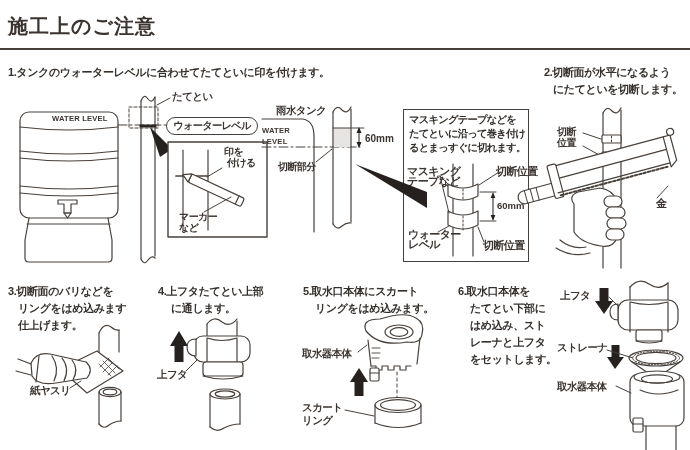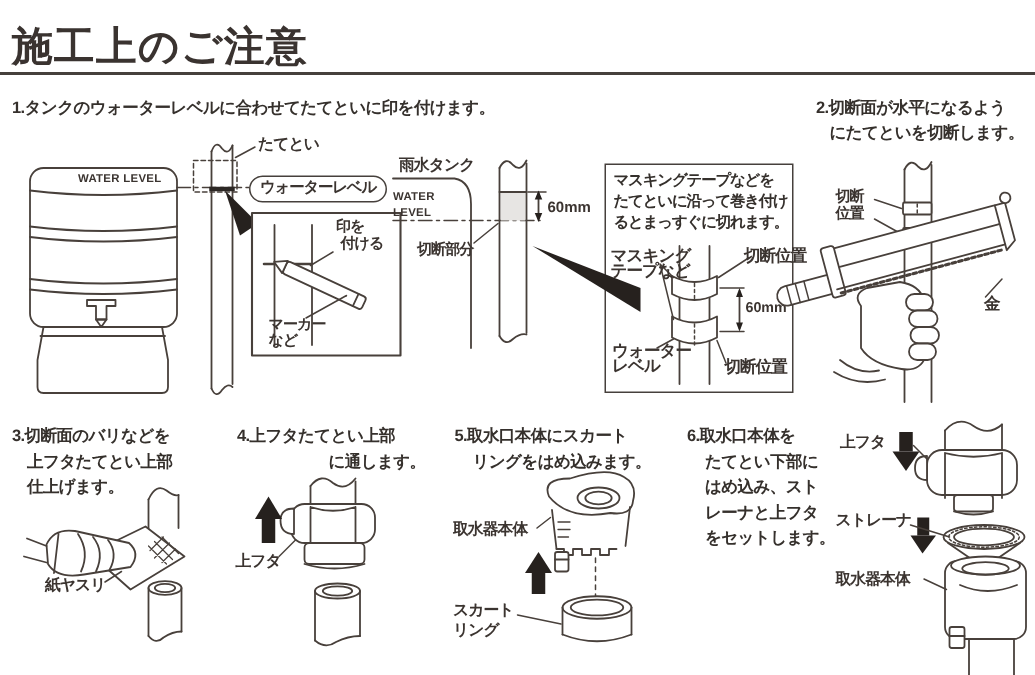--- a/index.html
+++ b/index.html
@@ -1,19 +1,19 @@
 <!DOCTYPE html>
 <html><head>
 <meta charset="utf-8">
 <style>
   html,body{margin:0;padding:0;background:#fff;}
   .stage{position:relative;width:690px;height:450px;background:#ffffff;overflow:hidden;
          font-family:"Liberation Sans","DejaVu Sans",sans-serif;color:#35302c;}
   .t{position:absolute;white-space:nowrap;}
-  .title{font-size:27px;font-weight:700;letter-spacing:1px;color:#3a3330;}
+  .title{font-size:20px;font-weight:700;letter-spacing:1px;color:#3a3330;}
   .rule{position:absolute;left:0;top:48px;width:690px;height:2px;background:#46403c;}
   .h{font-size:11px;font-weight:600;letter-spacing:-0.4px;color:#35302c;line-height:16px;}
   .lab{font-size:10.5px;font-weight:600;letter-spacing:-0.6px;color:#3b3430;line-height:11.5px;}
   .lab9{font-size:10px;font-weight:600;letter-spacing:-0.6px;color:#3b3430;line-height:11px;}
   .sm8{font-size:11px;font-weight:600;letter-spacing:-0.6px;color:#3b3430;line-height:10px;}
   .lat{font-size:7.6px;font-weight:600;letter-spacing:0.2px;color:#3b3430;line-height:9px;}
   .dim{font-size:10px;font-weight:600;letter-spacing:0;color:#3b3430;}
   .pill{position:absolute;left:166px;top:117px;width:90px;height:16px;border:1.3px solid #46403c;
         border-radius:10px;text-align:center;font-size:10.3px;font-weight:600;letter-spacing:-0.8px;
         line-height:16px;color:#3b3430;background:#fff;}
@@ -123,21 +123,21 @@
     <path class="ink" d="M333,112 q4,-8 9,-2 q5,5 9,-3"></path>
     <path class="ink" d="M333,224 q4,7 9,2 q5,-4 9,-3"></path>
     <line class="ink" x1="333" y1="128" x2="351" y2="128"></line>
     <path class="ink" style="stroke-width:1;" d="M352,128 H364"></path>
     <line class="ink" x1="359" y1="129" x2="359" y2="146"></line>
     <polygon class="blk" points="359,127 356.5,133 361.5,133"></polygon>
     <polygon class="blk" points="359,148 356.5,142 361.5,142"></polygon>
     <path class="ink" style="stroke-width:1;" d="M316,162 L332,149"></path>
     <polygon class="blk" points="355,164 427,192 427,208"></polygon>
   </svg>
-  <div class="t lab" style="left:266px;top:105px;">雨水タンク</div>
+  <div class="t lab" style="left:276px;top:105px;">雨水タンク</div>
   <div class="t lat" style="left:262px;top:126px;text-align:right;">WATER</div>
   <div class="t lat" style="left:262px;top:137px;">LEVEL</div>
   <div class="t lab9" style="left:278px;top:161px;">切断部分</div>
   <div class="t dim" style="left:365px;top:133px;">60mm</div>
 
   <svg style="left:545px;top:100px;" width="145" height="170" viewBox="545 100 145 170">
     <line class="ink" x1="603" y1="113" x2="603" y2="268"></line>
     <line class="ink" x1="621" y1="110" x2="621" y2="268"></line>
     <path class="ink" d="M603,113 q4,-8 9,-2 q5,5 9,-3"></path>
     <rect class="inkf" x="602" y="135" width="19" height="8" rx="1"></rect>
@@ -161,24 +161,24 @@
     <rect class="inkf" x="607" y="218" width="19" height="11" rx="5.5"></rect>
     <rect class="inkf" x="606" y="229" width="18" height="11" rx="5.5"></rect>
     <path class="ink" d="M560,240 Q572,250 586,247 M556,248 Q572,258 590,253"></path>
     <path class="ink" style="stroke-width:1;" d="M668,186 L657,198"></path>
   </svg>
   <div class="t lab9" style="left:557px;top:126px;">切断</div>
   <div class="t lab9" style="left:557px;top:137px;">位置</div>
   <div class="t lab" style="left:656px;top:198px;font-size:11px;">金</div>
 
   <div class="t h" style="left:8px;top:283px;">3.切断面のバリなどを</div>
-  <div class="t h" style="left:18px;top:300px;">上フタたてとい上部</div>
+  <div class="t h" style="left:18px;top:300px;">リングをはめ込みます</div>
   <div class="t h" style="left:18px;top:317px;">仕上げます。</div>
   <div class="t h" style="left:158px;top:283px;">4.上フタたてとい上部</div>
-  <div class="t h" style="left:171px;top:300px;margin-left:48px;">に通します。</div>
+  <div class="t h" style="left:171px;top:300px;">に通します。</div>
   <div class="t h" style="left:303px;top:283px;">5.取水口本体にスカート</div>
   <div class="t h" style="left:315px;top:300px;">リングをはめ込みます。</div>
   <div class="t h" style="left:458px;top:283px;">6.取水口本体を</div>
   <div class="t h" style="left:470px;top:300px;">たてとい下部に</div>
   <div class="t h" style="left:470px;top:317px;">はめ込み、スト</div>
   <div class="t h" style="left:470px;top:334px;">レーナと上フタ</div>
   <div class="t h" style="left:470px;top:351px;">をセットします。</div>
 
   <svg style="left:15px;top:320px;" width="125" height="112" viewBox="15 320 125 112">
     <line class="ink" x1="99" y1="333" x2="99" y2="354"></line>

